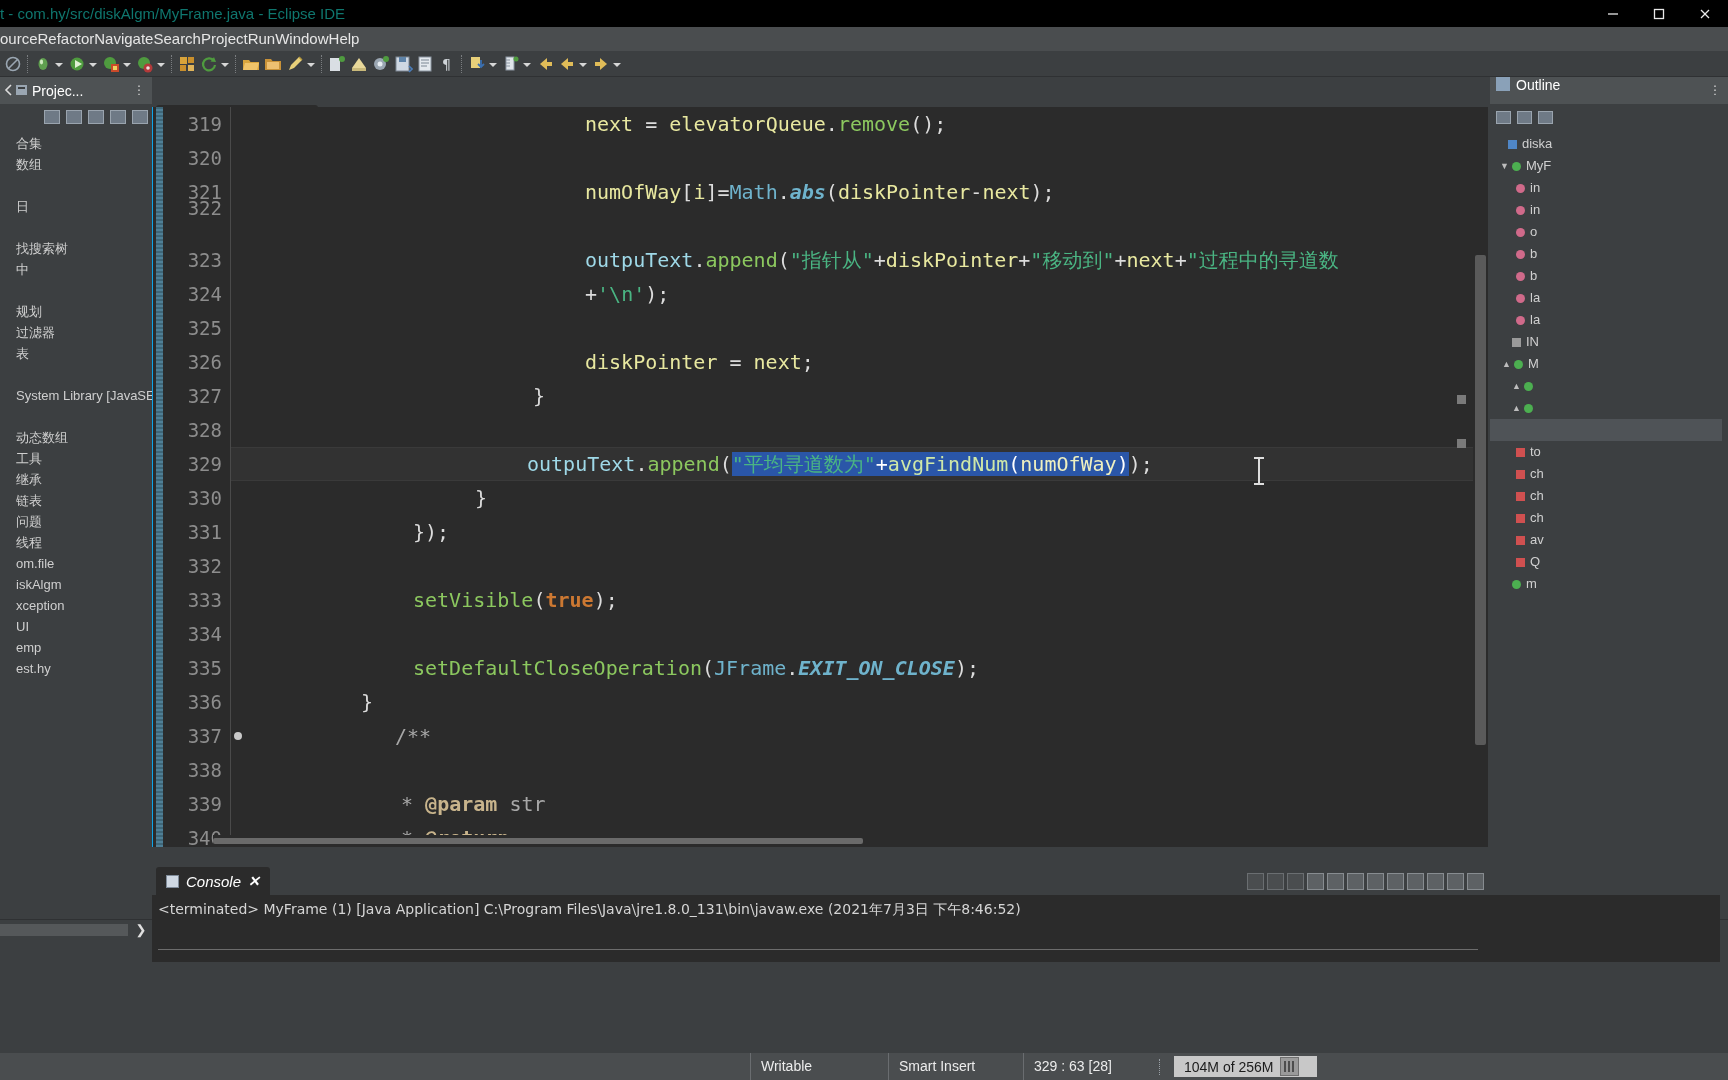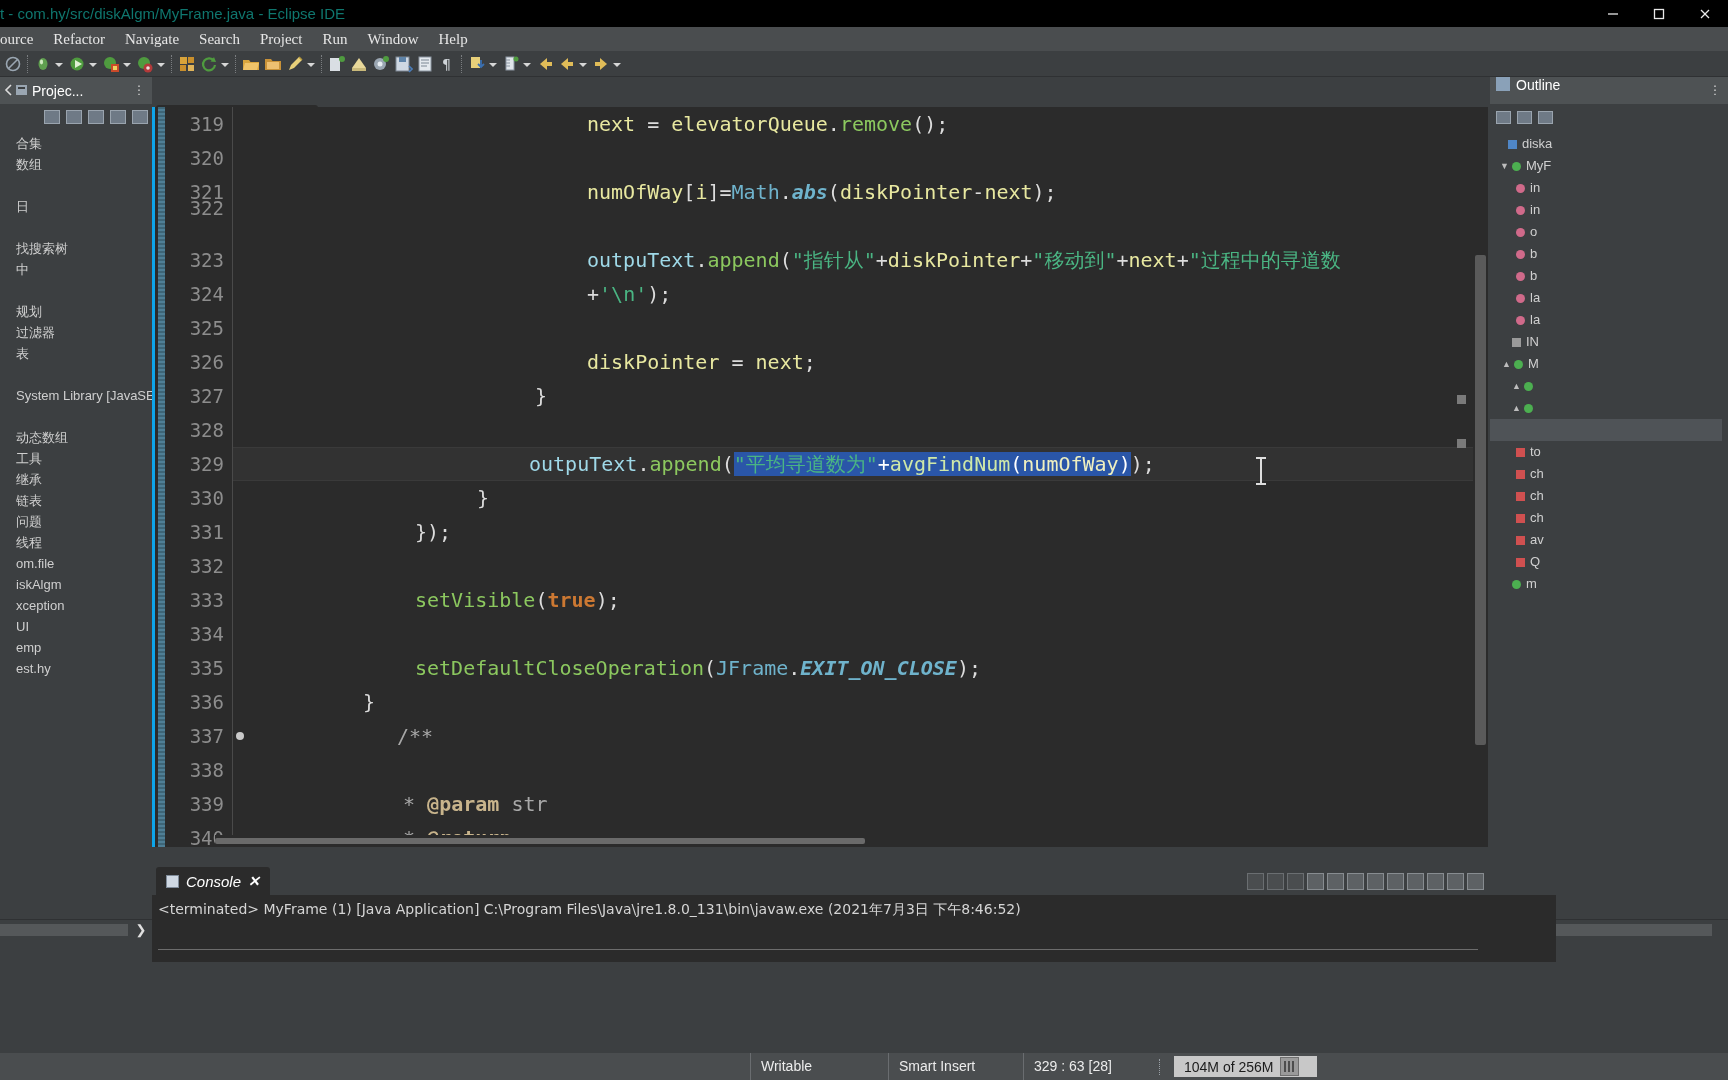--- a/index.html
+++ b/index.html
@@ -28,21 +28,21 @@
   .win-btn { width: 46px; height: 27px; display: flex; align-items: center; justify-content: center;
              color: #e8e8e8; font-size: 13px; }
   .win-btn svg { display: block; }
 
   
   .menubar {
     position: absolute; left: 0; top: 27px; width: 1728px; height: 24px;
     background: #4a4d4f; color: #e6e6e6;
     font-size: 15px; display: flex; align-items: center;
   }
-  .menubar .mi { padding: 0 10px; line-height: 24px; white-space: nowrap; font-family: Liberation Serif, serif; }
+  .menubar .mi { padding: 0 0; line-height: 24px; white-space: nowrap; }
   .menubar .mi:first-child { padding-left: 0; }
 
   
   .toolbar {
     position: absolute; left: 0; top: 51px; width: 1728px; height: 26px;
     background: #3c3f41; border-bottom: 1px solid #2f3133;
     display: flex; align-items: center; padding-left: 2px;
   }
   .tb-ico { width: 20px; height: 20px; margin: 0 1px; position: relative; flex: none; }
   .tb-sep { width: 2px; height: 18px; margin: 0 3px; border-left: 1px dotted #7a7d80; flex: none; }
@@ -95,21 +95,21 @@
   }
   .etab.active { background: #2b2b2b; color: #ffffff; border-top-left-radius: 3px; border-top-right-radius: 3px; }
   .etab .ficon { width: 13px; height: 15px; background: #e8e8e8; position: relative; flex: none; }
   .etab .ficon::after { content: "J"; position: absolute; left: 2px; top: -1px; font-size: 11px; color: #2b5fa8; font-weight: bold; }
   .etab .ficon.cls::after { content: "C"; color: #8a6d1f; font-size: 9px; top: 1px; }
   .etab .x { font-size: 14px; color: #e9e9e9; font-weight: bold; }
 
   .code-area {
     position: absolute; left: 0; top: 30px; width: 1336px; height: 740px;
     background: #2b2b2b; overflow: hidden;
-    border-left: 3px solid #0ea5e9;
+    border-left: 1px solid #0ea5e9;
   }
   .change-bar {
     position: absolute; left: 3px; top: 0; width: 7px; height: 740px;
     background: repeating-linear-gradient(0deg, #4f7f96 0px, #4f7f96 2px, #3e6678 2px, #3e6678 4px);
   }
   .gutter {
     position: absolute; left: 10px; top: 0; width: 68px; height: 740px;
     background: #2b2b2b; border-right: 1px solid #4a4a4a;
   }
   .gline {
@@ -210,21 +210,21 @@
     position: absolute; left: 4px; top: 0; height: 28px; display: flex; align-items: center; gap: 7px;
     background: #2b2b2b; padding: 0 10px; color: #ffffff; font-size: 15px;
     border-top-left-radius: 3px; border-top-right-radius: 3px;
   }
   .c-tab .ico { width: 13px; height: 13px; background: #cfd8e3; border: 1px solid #7f8b99; flex: none; }
   .c-tab .x { font-weight: bold; font-size: 14px; }
   .c-tools { position: absolute; right: 4px; top: 3px; height: 22px; display: flex; align-items: center; gap: 3px; }
   .c-tool { width: 17px; height: 17px; background: #5d6164; border: 1px solid #878c90; }
   .c-tool.dim { background: #4a4d4f; border-color: #6a6e71; }
   .c-body {
-    position: absolute; left: 0; top: 28px; width: 1404px; height: 67px; background: #2b2b2b; padding-left: 12px;
+    position: absolute; left: 0; top: 28px; width: 1568px; height: 67px; background: #2b2b2b; padding-left: 12px;
   }
   .c-line {
     position: absolute; left: 6px; top: 6px;
     font-family: "DejaVu Sans", sans-serif; font-size: 14px; color: #d5d5d5; white-space: nowrap;
   }
   .c-hsep { position: absolute; left: 6px; bottom: 12px; width: 1320px; height: 1px; background: #6c6c6c; }
 
   
   .statusbar {
     position: absolute; left: 0; bottom: 0; width: 1728px; height: 27px;

